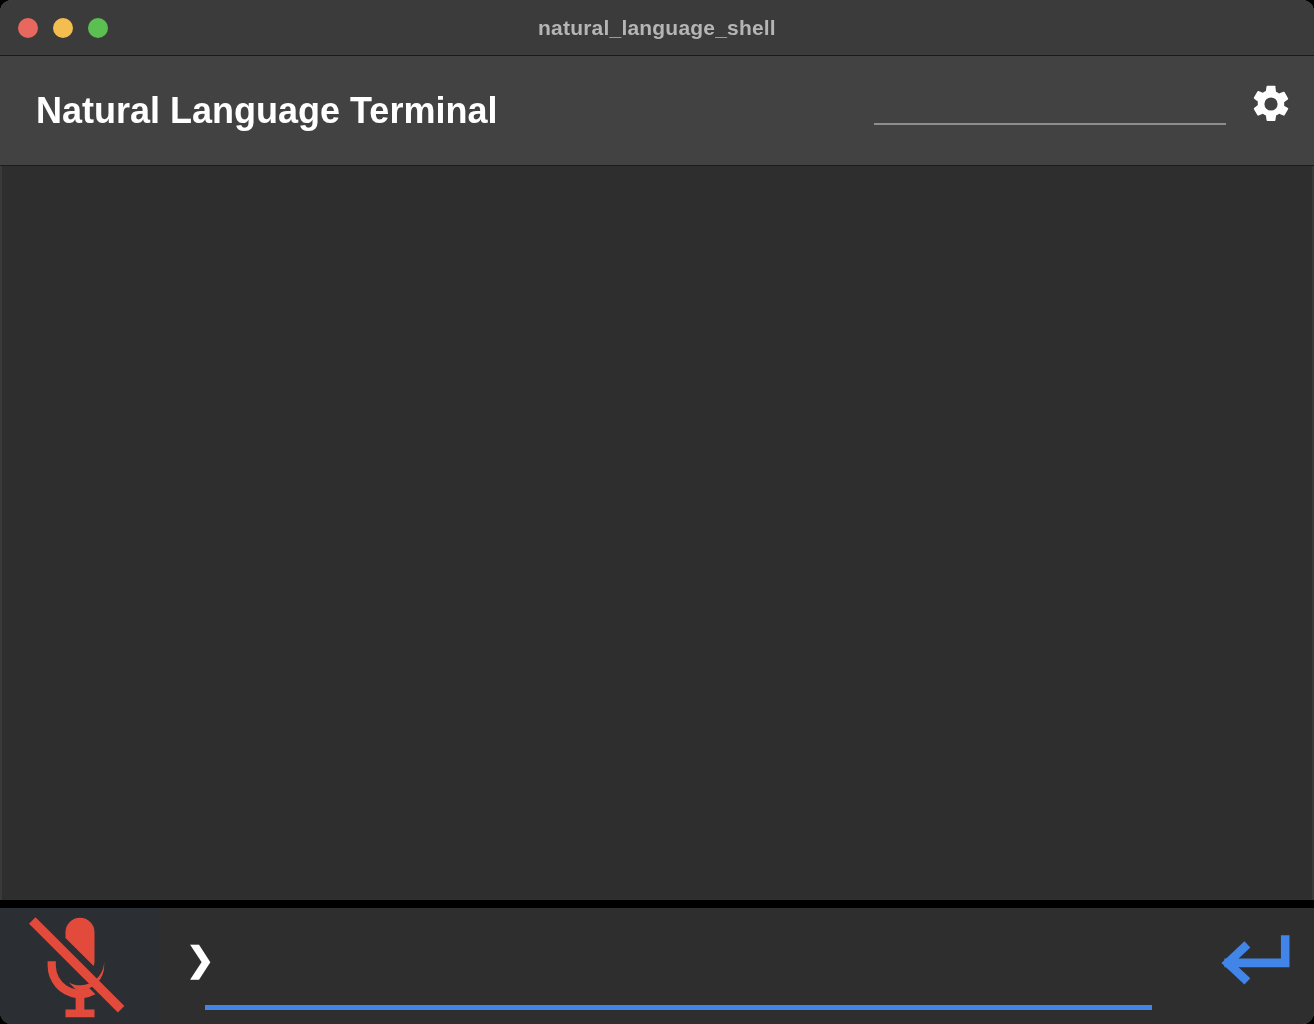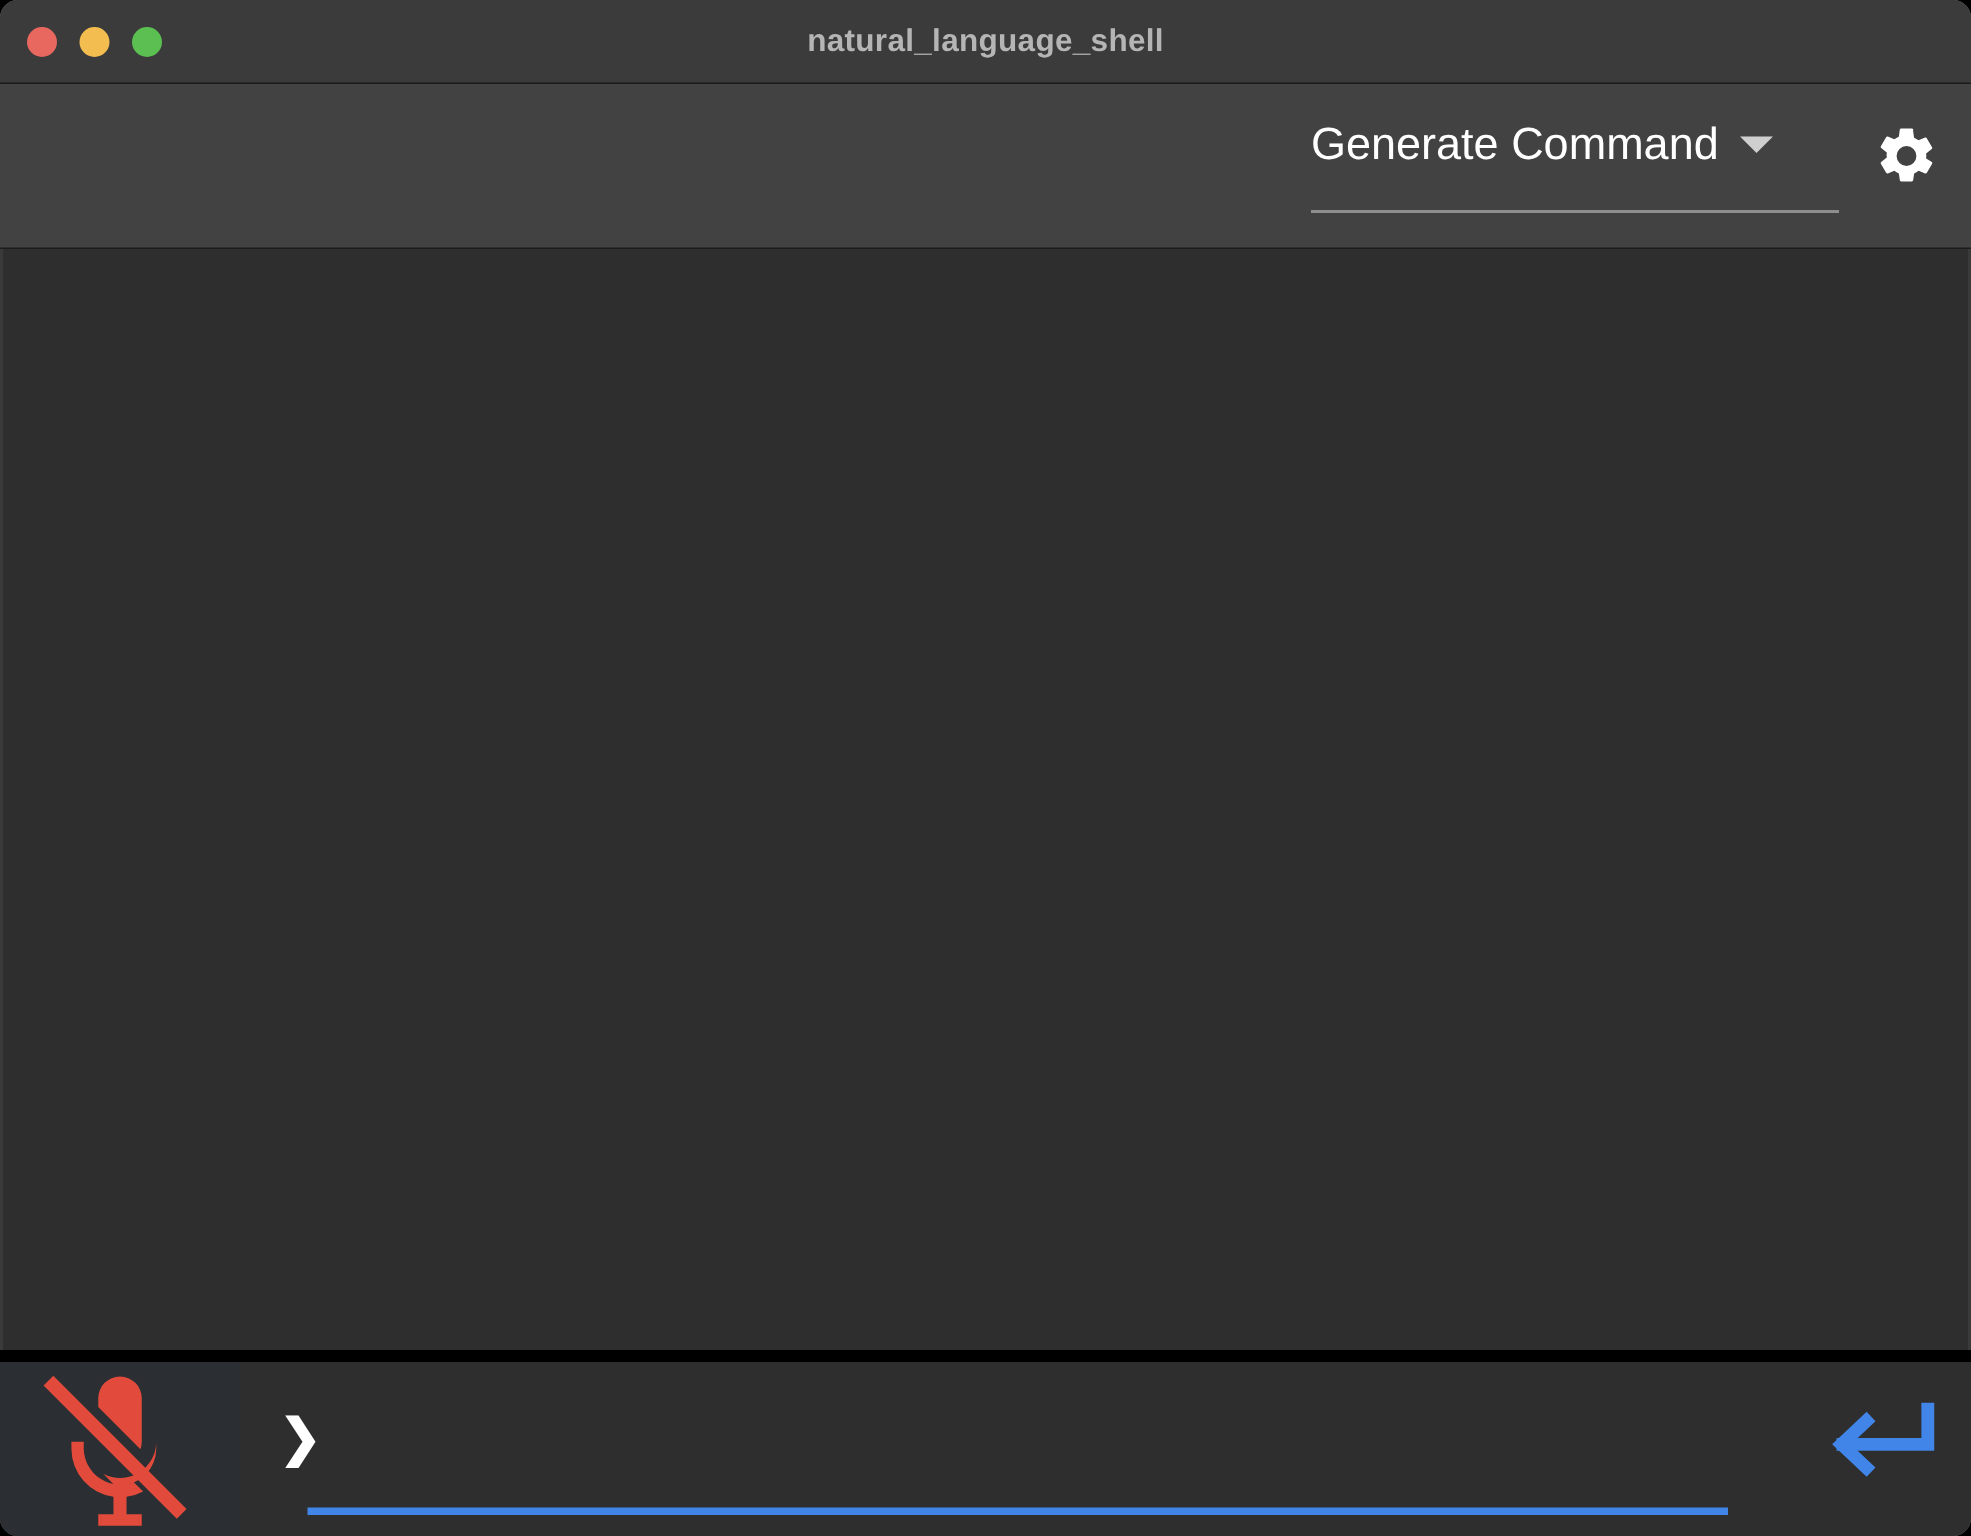--- a/index.html
+++ b/index.html
@@ -165,28 +165,25 @@
   <div id="titlebar">
     <div id="traffic">
       <div class="light red" style="background: rgb(232, 104, 95);"></div>
       <div class="light yellow" style="background: rgb(244, 189, 79);"></div>
       <div class="light green" style="background: rgb(92, 191, 82);"></div>
     </div>
     <div id="window-title">natural_language_shell</div>
   </div>
 
   <div id="app-header">
+    <div id="app-title">Natural Language Terminal</div>
 
     <div id="header-right">
 
       <div id="mode-select">
-        <div id="mode-row">
-          <span id="mode-label">Generate Command</span>
-          <span id="mode-caret"></span>
-        </div>
         <div id="mode-underline"></div>
       </div>
 
       <div id="gear-button">
         <svg width="44" height="44" viewBox="0 0 24 24">
           <path fill="#ffffff" d="M19.14 12.94a7.07 7.07 0 0 0 0-1.88l2.03-1.58a.5.5 0 0 0 .12-.64l-1.92-3.32a.5.5 0 0 0-.6-.22l-2.39.96a7.3 7.3 0 0 0-1.63-.94l-.36-2.54A.5.5 0 0 0 13.9 2h-3.84a.5.5 0 0 0-.5.42l-.36 2.54c-.58.24-1.13.56-1.63.94l-2.39-.96a.5.5 0 0 0-.6.22L2.68 8.48a.5.5 0 0 0 .12.64l2.03 1.58a7.07 7.07 0 0 0 0 1.88L2.8 14.16a.5.5 0 0 0-.12.64l1.92 3.32c.13.22.39.31.6.22l2.39-.96c.5.38 1.05.7 1.63.94l.36 2.54c.04.24.25.42.5.42h3.84c.25 0 .46-.18.5-.42l.36-2.54c.58-.24 1.13-.56 1.63-.94l2.39.96c.22.09.48 0 .6-.22l1.92-3.32a.5.5 0 0 0-.12-.64l-2.04-1.22zM12 15.6A3.6 3.6 0 1 1 12 8.4a3.6 3.6 0 0 1 0 7.2z"></path>
         </svg>
       </div>
 
     </div>

